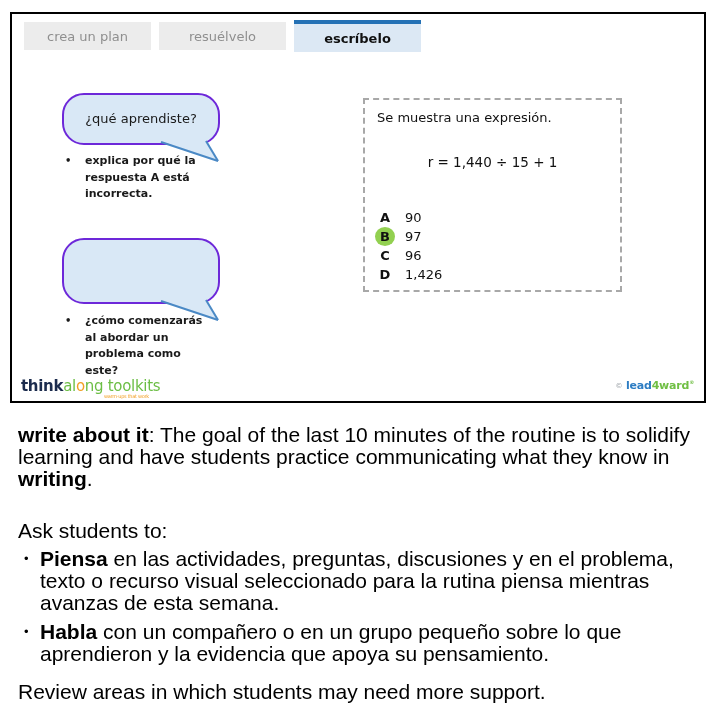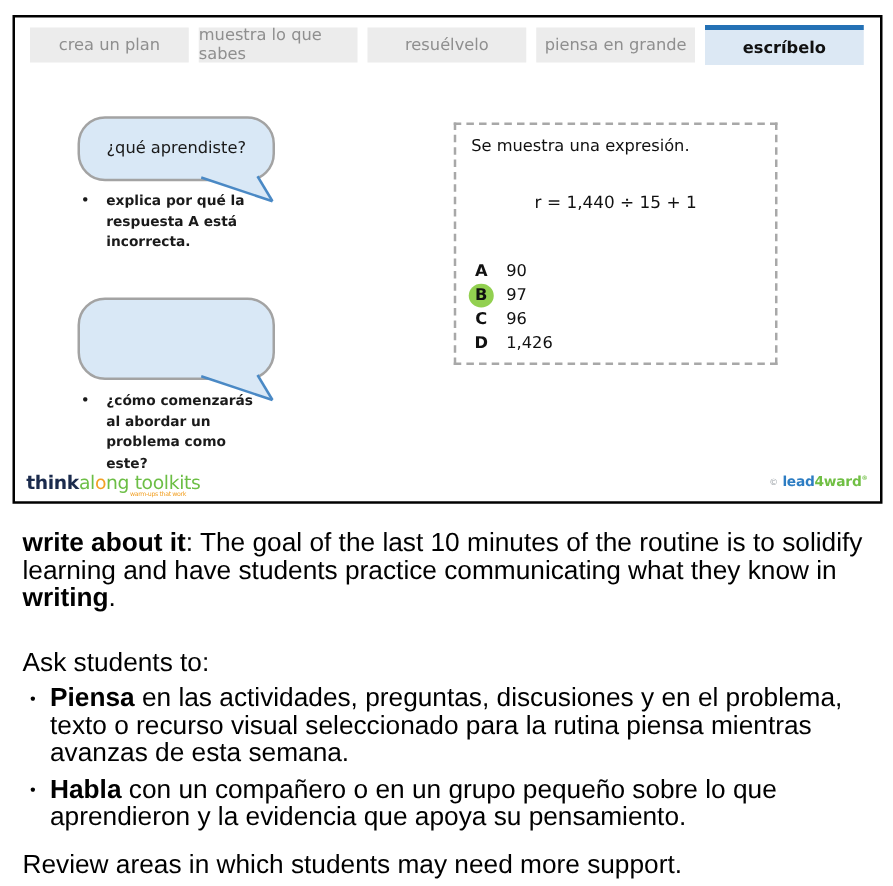--- a/index.html
+++ b/index.html
@@ -11,21 +11,21 @@
            border:2px solid #000; background:#fff; font-family:"DejaVu Sans",sans-serif; }
 
   
   .tabs { position:absolute; left:12px; top:8px; display:flex; gap:8px; }
   .tab { width:127px; height:28px; background:#ececec; color:#8f8f8f; font-size:13px;
          display:flex; align-items:center; justify-content:center; cursor:pointer; }
   .tab.active { background:#dce8f4; color:#111; font-weight:bold;
                 border-top:4px solid #2471b5; height:32px; margin-top:-2px; }
 
   
-  .bubble { position:absolute; background:#d9e8f6; border:2px solid #a3a3a3; border-radius:22px;
+  .bubble { position:absolute; background:#d9e8f6; border:2px solid #6d28d9; border-radius:22px;
             display:flex; align-items:center; justify-content:center; text-align:center;
             font-size:13px; color:#1a1a1a; line-height:1.35; }
   .bubble-1 { left:50px; top:79px; width:158px; height:52px; }
   .bubble-2 { left:50px; top:224px; width:158px; height:66px; padding:0 16px; }
   .tail { position:absolute; left:96px; top:100%; margin-top:-2px; width:62px; height:22px; overflow:visible; }
 
   
   .note { position:absolute; display:flex; font-size:11px; font-weight:600; color:#1a1a1a; line-height:1.5; }
   .note-1 { left:53px; top:139px; }
   .note-2 { left:53px; top:299px; }
@@ -70,23 +70,21 @@
 </style>
 </head>
 <body>
 
 <div class="page">
 
   <div class="slide">
 
     <div class="tabs">
       <div class="tab">crea un plan</div>
-      <div class="tab">muestra lo que sabes</div>
       <div class="tab">resuélvelo</div>
-      <div class="tab">piensa en grande</div>
       <div class="tab active">escríbelo</div>
     </div>
 
     <div class="bubble bubble-1">
       <span>¿qué aprendiste?</span>
       <svg class="tail" viewBox="0 0 62 22" xmlns="http://www.w3.org/2000/svg">
         <polygon points="0,0 46,0 58,20" fill="#d9e8f6"></polygon>
         <line x1="1" y1="1" x2="58" y2="20" stroke="#4a89c5" stroke-width="2"></line>
         <line x1="46" y1="0" x2="58" y2="20" stroke="#4a89c5" stroke-width="2"></line>
       </svg>

